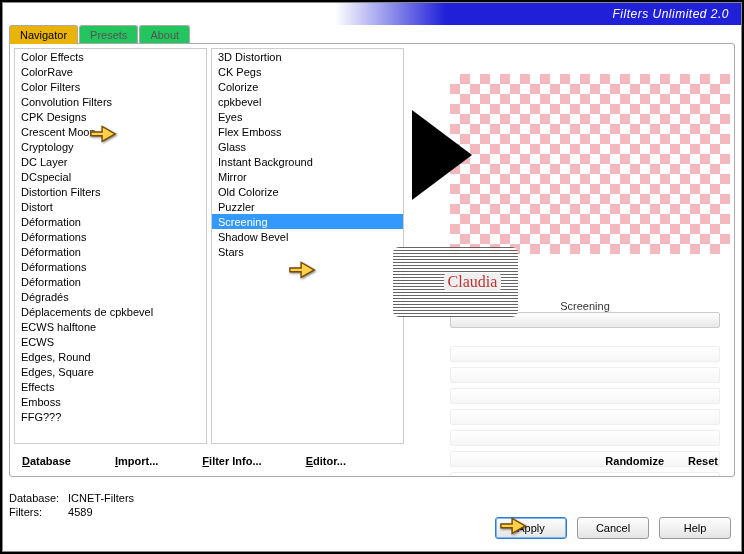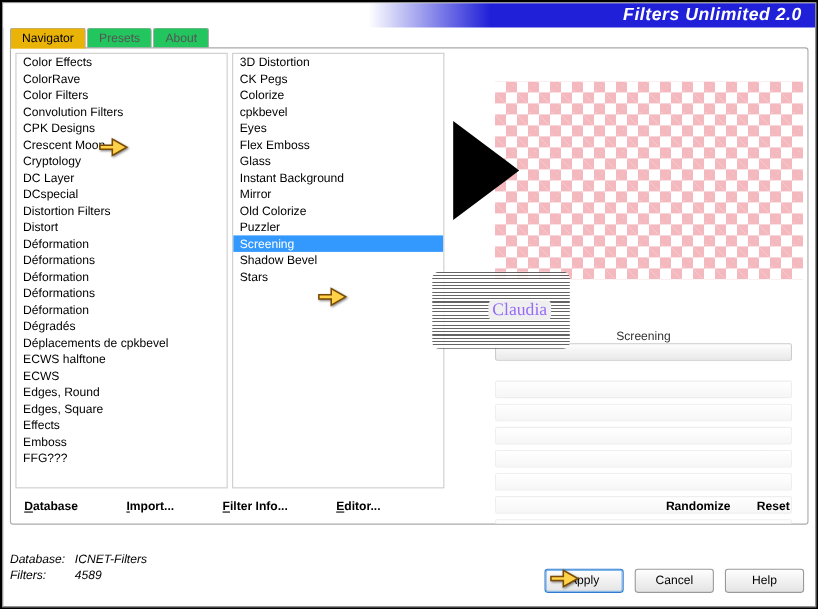--- a/index.html
+++ b/index.html
@@ -1,20 +1,20 @@
 <!DOCTYPE html>
 <html><head>
 <meta charset="utf-8">
 <style>
 * { box-sizing: border-box; margin: 0; padding: 0; font-family: "Tahoma", "Segoe UI", sans-serif; font-size: 11px; }
 body { background: #000; width: 744px; height: 554px; overflow: hidden; }
 .frame { position: absolute; top: 2px; left: 2px; width: 740px; height: 550px; background: #fff; border: 1px solid #888; }
 
 .titlebar { height: 22px; background: linear-gradient(90deg, #fff 0%, #fff 45%, #2020d8 60%, #2020d8 100%); display: flex; align-items: center; justify-content: flex-end; padding-right: 12px; }
-.titlebar-text { font-family: "Arial Black", Arial, sans-serif; font-style: italic; font-weight: 700; font-size: 16px; color: #fff; letter-spacing: 0.5px; }
+.titlebar-text { font-family: "Arial Black", Arial, sans-serif; font-style: italic; font-weight: 400; font-size: 12px; color: #fff; letter-spacing: 0.5px; }
 
 .tabs { position: absolute; top: 22px; left: 6px; display: flex; }
 .tab { padding: 3px 10px; border: 1px solid #aaa; border-bottom: none; background: #eab308; margin-right: 1px; border-radius: 3px 3px 0 0; cursor: pointer; }
 .tab.active { position: relative; z-index: 3; border-bottom: 1px solid #fff; }
 .tab.inactive { background: #22c55e; color: #555; }
 
 .panel { position: absolute; top: 40px; left: 6px; right: 6px; bottom: 74px; border: 1px solid #aaa; border-radius: 0 3px 3px 3px; background: #fff; overflow: hidden; }
 
 .lists { position: absolute; top: 4px; left: 4px; width: 390px; bottom: 32px; display: flex; }
 .listbox { flex: 1; border: 1px solid #ccc; overflow-y: auto; overflow-x: hidden; margin-right: 4px; background: #fff; }
@@ -35,35 +35,35 @@
     linear-gradient(45deg,transparent 75%,#f4b9be 75%),
     linear-gradient(-45deg,transparent 75%,#f4b9be 75%);
   background-size: 20px 20px;
   background-position: 0 0, 0 10px, 10px -10px, -10px 0;
 }
 .triangle { position: absolute; top: 36px; left: -38px; width: 0; height: 0; border-top: 45px solid transparent; border-bottom: 45px solid transparent; border-left: 60px solid #000; }
 
 .watermark { position: absolute; top: 244px; left: 390px; width: 125px; height: 70px; pointer-events:none;
   background: repeating-linear-gradient(0deg,#555 0,#555 1px,#fff 1px,#fff 3px);
   border-radius: 6px; opacity: .9; display:flex; align-items:center; justify-content:center; z-index: 5;}
-.watermark span { font-family: cursive; font-size: 16px; color:#8b5cf6; background:#eee; padding:0 4px; border-radius:4px;margin-left:34px; }
+.watermark span { font-family: cursive; font-size: 16px; color:#b91c1c; background:#eee; padding:0 4px; border-radius:4px;margin-left:34px; }
 
 .slider-row { position: absolute; top: 256px; left: 440px; right: 14px; height: 40px; }
 .slider-label { text-align: center; font-size: 11px; color: #333; }
 .slider-track { position: relative; height: 16px; background: linear-gradient(#fdfdfd,#e9e9e9); border: 1px solid #ccc; border-radius: 2px; }
 .param-rows { position: absolute; top: 302px; left: 440px; right: 14px; }
 .prow { height: 16px; border-bottom: 1px solid #eee; background: linear-gradient(#fff,#f6f6f6); margin-bottom: 5px; border: 1px solid #eee; border-radius: 2px; }
 
 .btnrow1 { position: absolute; left: 6px; bottom: 6px; display: flex; gap: 32px; font-weight: bold; }
 .btnrow1 span { padding: 3px 6px; cursor: pointer; }
 .btnrow1 span u { text-decoration: underline; }
 .btnrow2 { position: absolute; right: 10px; bottom: 6px; display: flex; gap: 12px; font-weight: bold; }
 .btnrow2 span { padding: 3px 6px; cursor: pointer; }
 
-.statusbar { position: absolute; left: 6px; bottom: 21px; font-size: 11px; line-height: 14px; font-style: italic; }
+.statusbar { position: absolute; left: 6px; bottom: 32px; font-size: 11px; line-height: 14px; }
 .statusbar div span.lab { display: inline-block; width: 56px; }
 
 .bottom-buttons { position: absolute; right: 10px; bottom: 12px; display: flex; gap: 10px; }
 .wbtn { width: 72px; height: 22px; border: 1px solid #999; background: linear-gradient(#fefefe,#e4e4e4); border-radius: 3px; cursor: pointer; display:flex; align-items:center; justify-content:center; }
 .wbtn.focus { border: 1px solid #2e7bd1; box-shadow: inset 0 0 0 1px #7db7ef; }
 
 .pointer { position: absolute; width: 30px; height: 24px; pointer-events: none; z-index: 20; }
 .pointer svg { width: 100%; height: 100%; filter: drop-shadow(1px 1px 1px rgba(0,0,0,.5)); }
 .p1 { top: 117px; left: 86px; }
 .p2 { top: 253px; left: 285px; }

